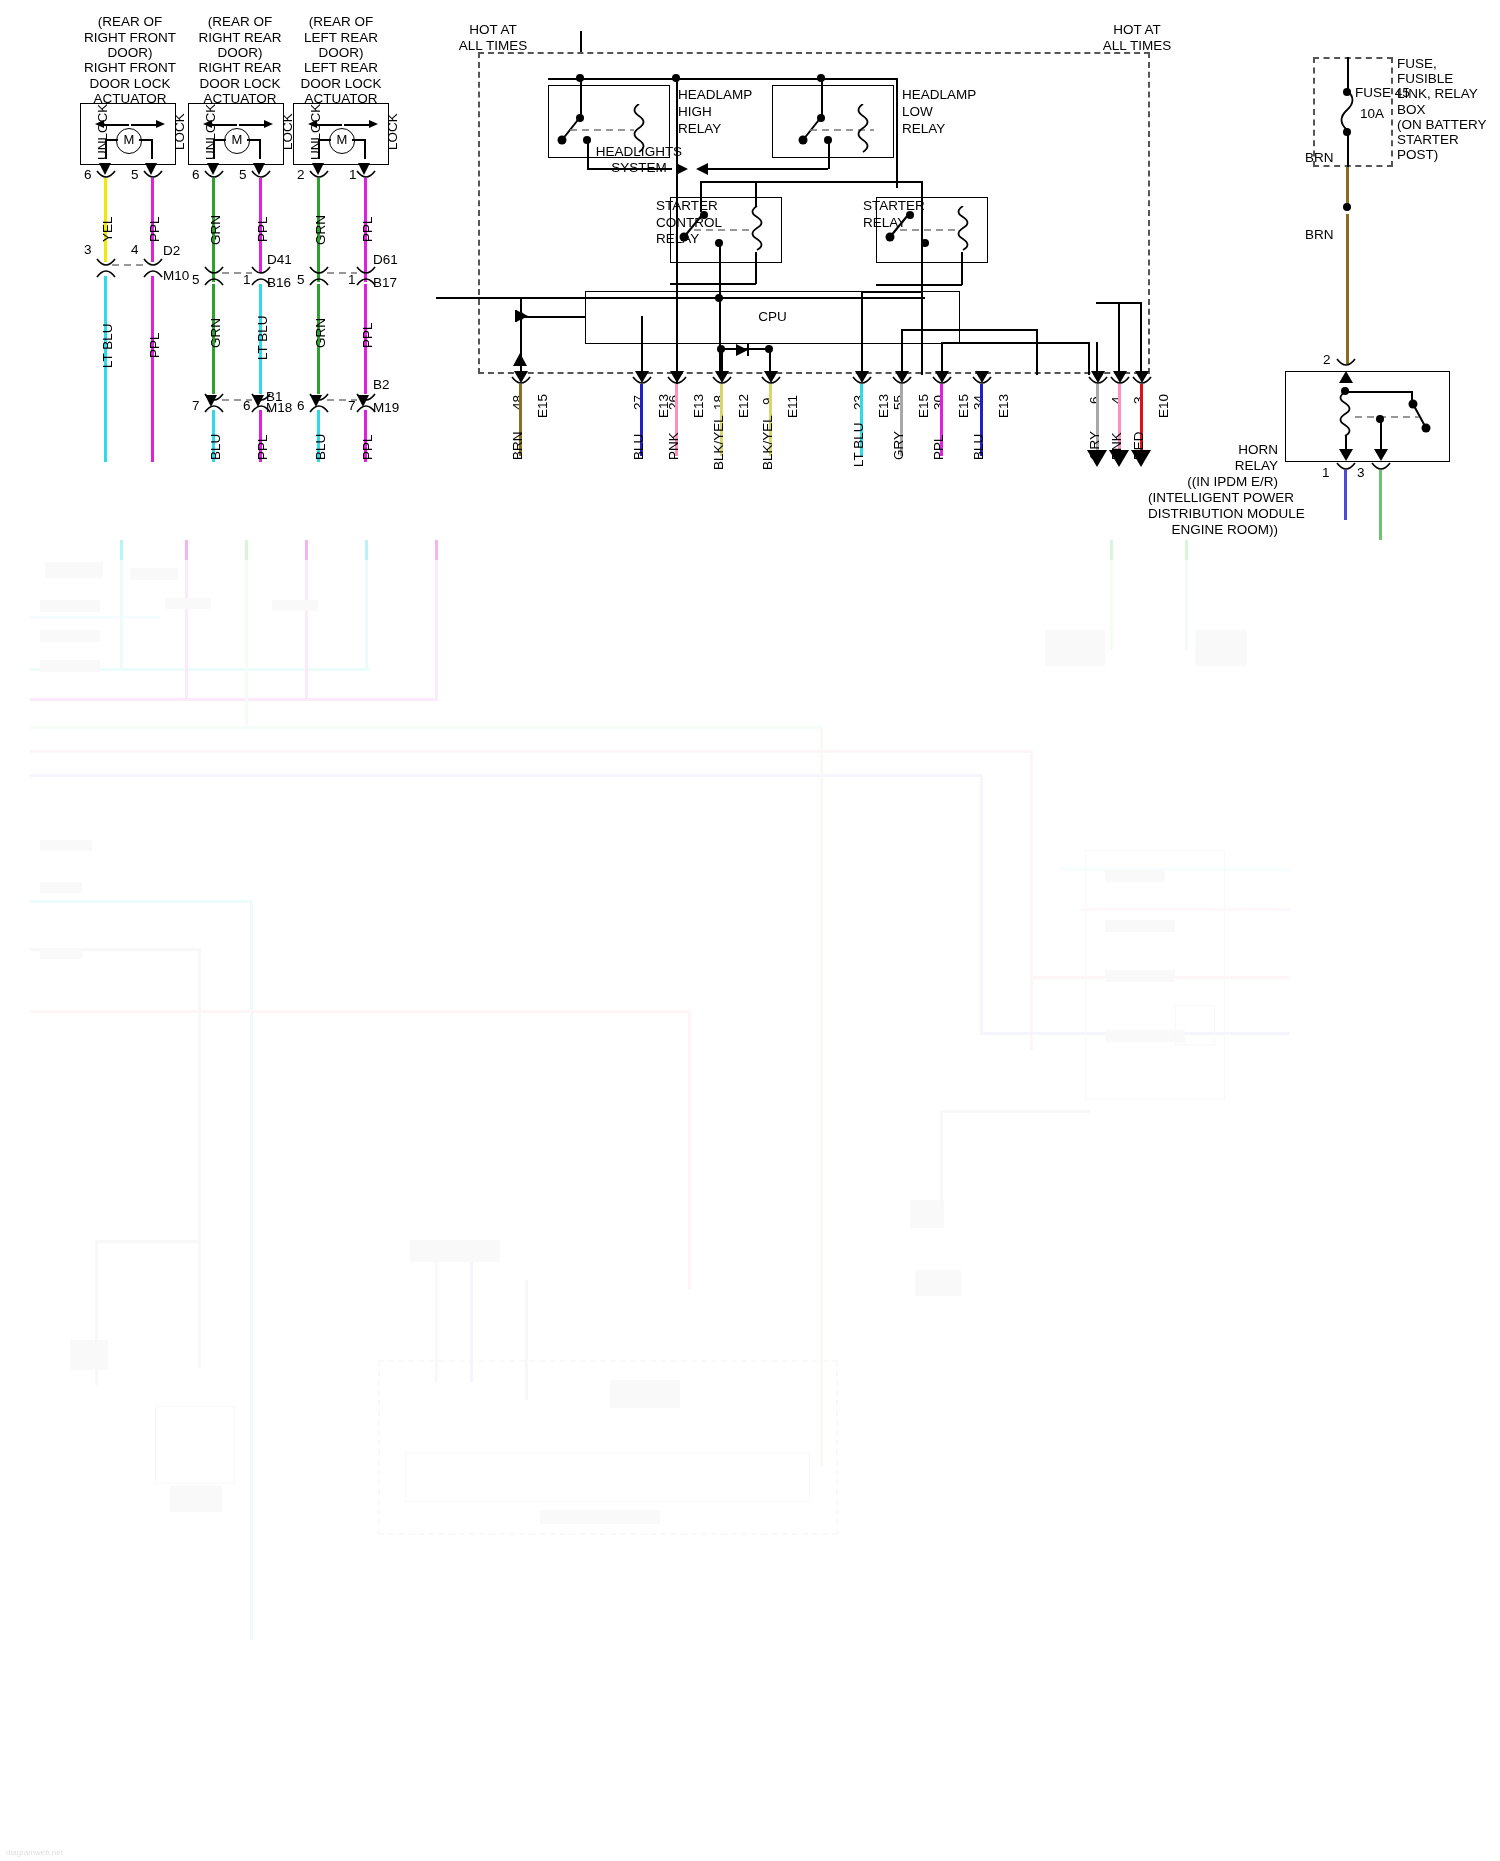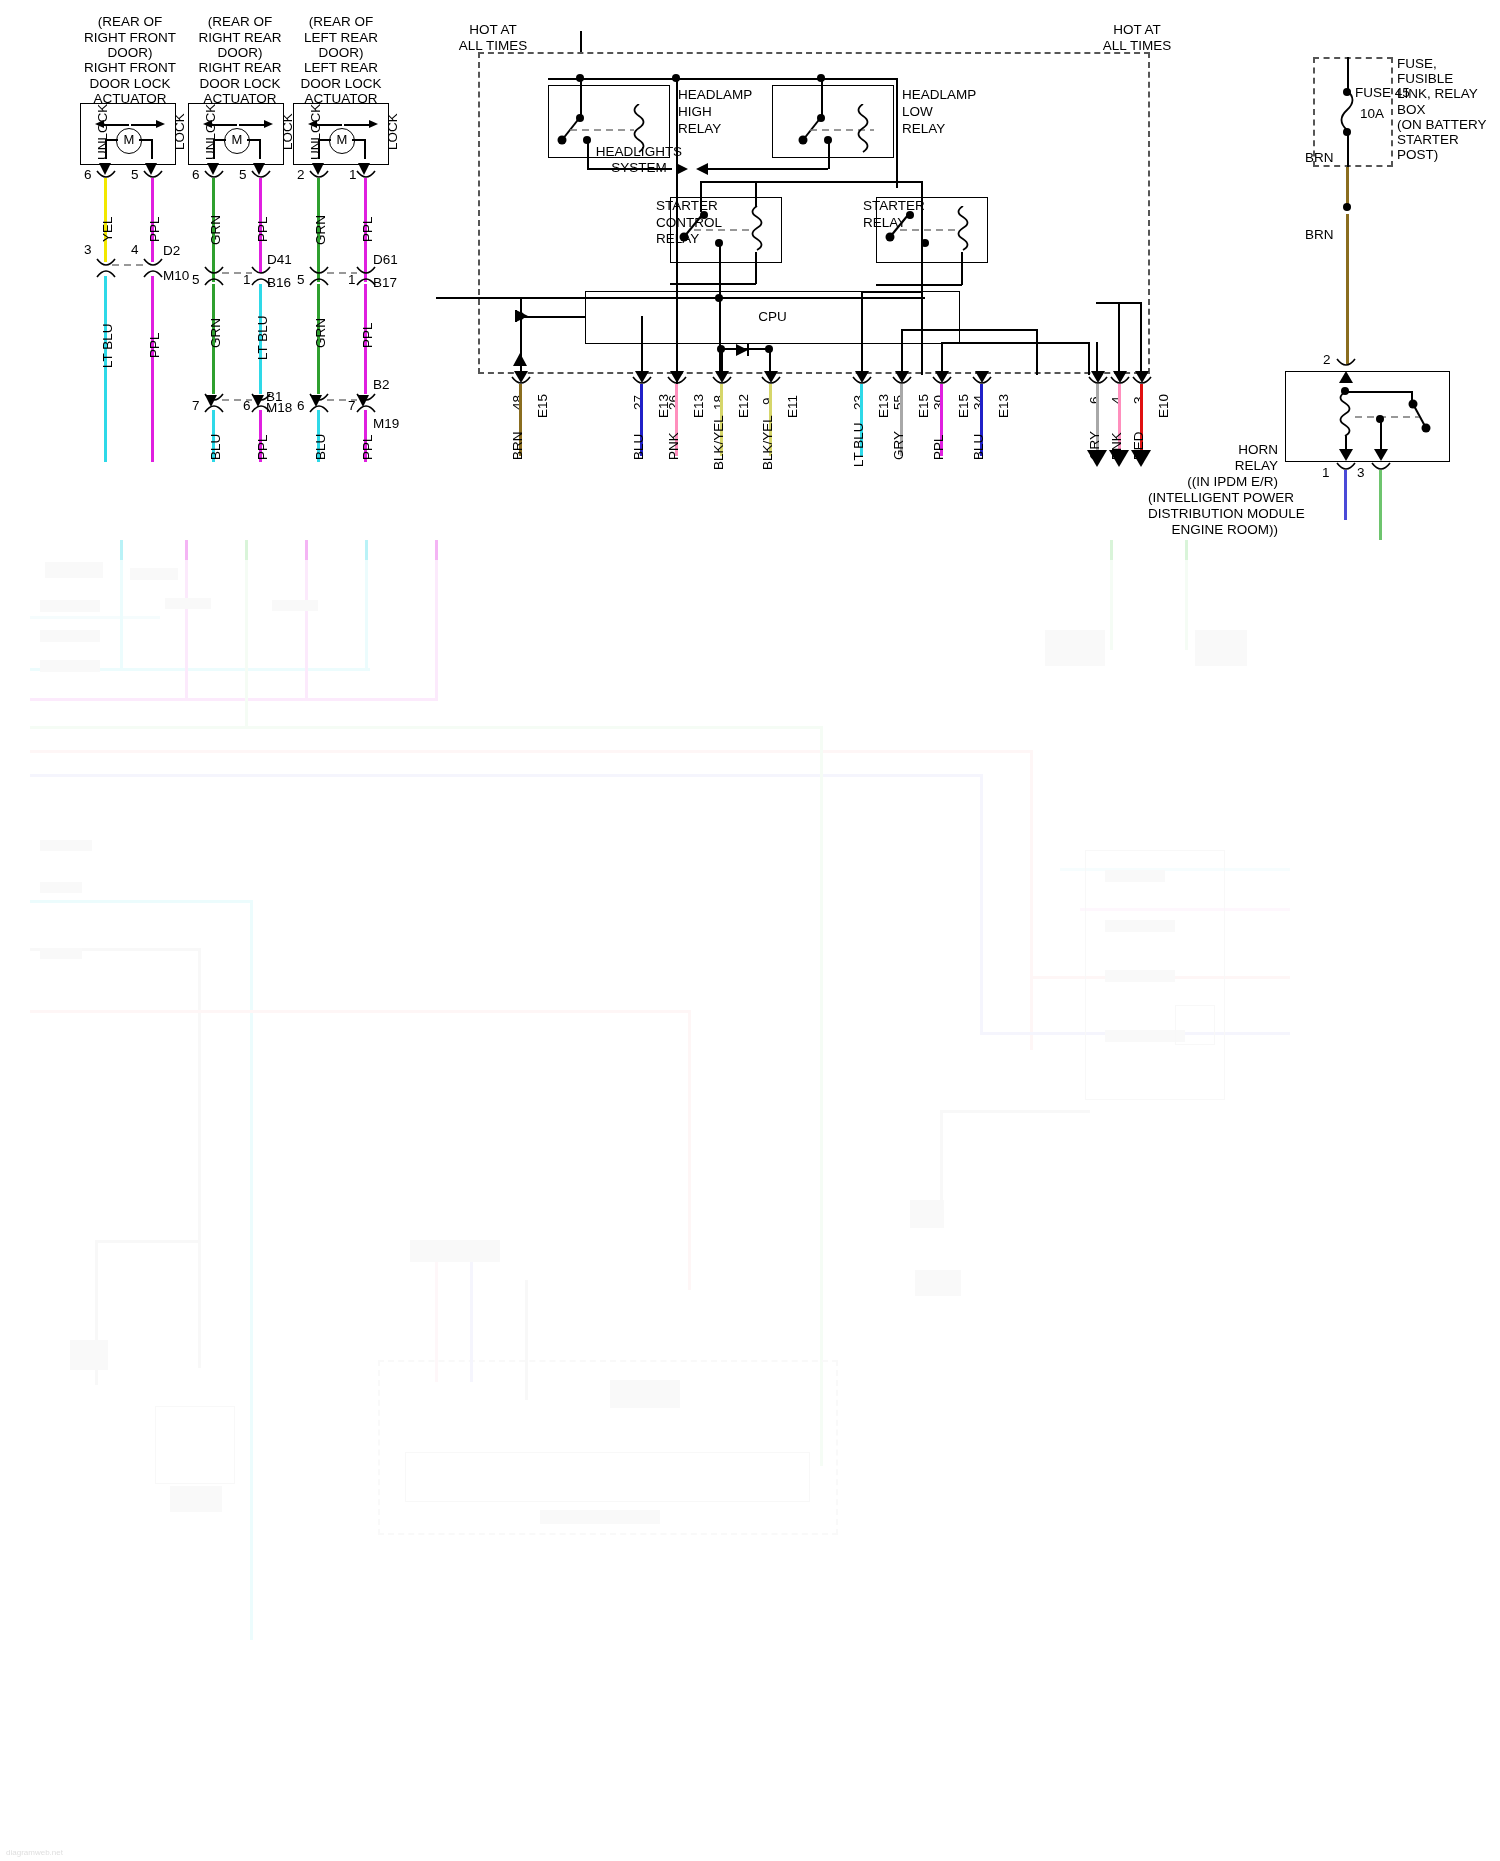--- a/index.html
+++ b/index.html
@@ -275,21 +275,21 @@
 
   <svg style="position:absolute;left:309px;top:386px;" width="14" height="22">
       <polygon points="7,21 1,9 13,9" fill="#000"></polygon>
     </svg>
   <svg style="position:absolute;left:356px;top:386px;" width="14" height="22">
       <polygon points="7,21 1,9 13,9" fill="#000"></polygon>
     </svg>
   <div class="t" style="left:297px;top:398px;">6</div>
   <div class="t" style="left:348px;top:398px;">7</div>
   <div class="t" style="left:373px;top:377px;">B2</div>
-  <div class="t" style="left:373px;top:416px;">M19</div>
+  <div class="t" style="left:373px;top:400px;">M19</div>
   <svg style="position:absolute;left:309px;top:393px;" width="20" height="12">
       <path d="M1,1 q9,12 18,0" stroke="#000" fill="none" stroke-width="1.6"></path>
     </svg>
   <svg style="position:absolute;left:309px;top:401px;" width="20" height="12">
       <path d="M1,11 q9,-12 18,0" stroke="#000" fill="none" stroke-width="1.6"></path>
     </svg>
   <svg style="position:absolute;left:356px;top:393px;" width="20" height="12">
       <path d="M1,1 q9,12 18,0" stroke="#000" fill="none" stroke-width="1.6"></path>
     </svg>
   <svg style="position:absolute;left:356px;top:401px;" width="20" height="12">

